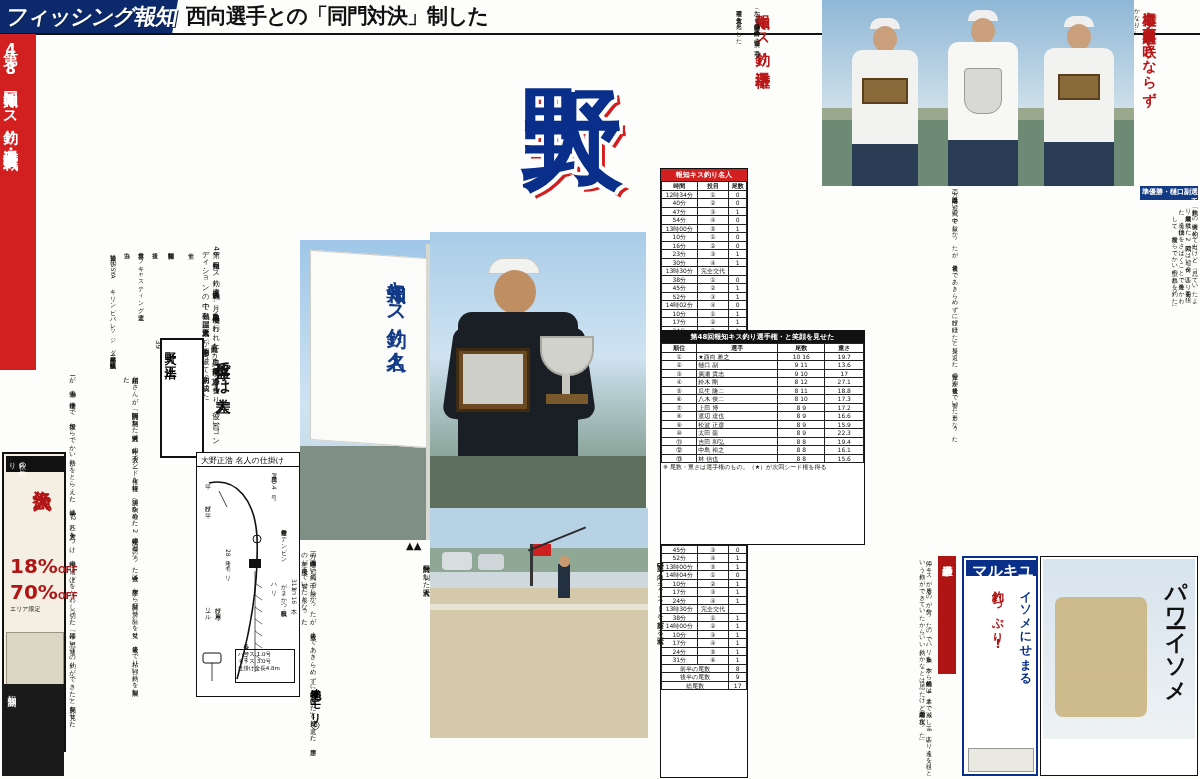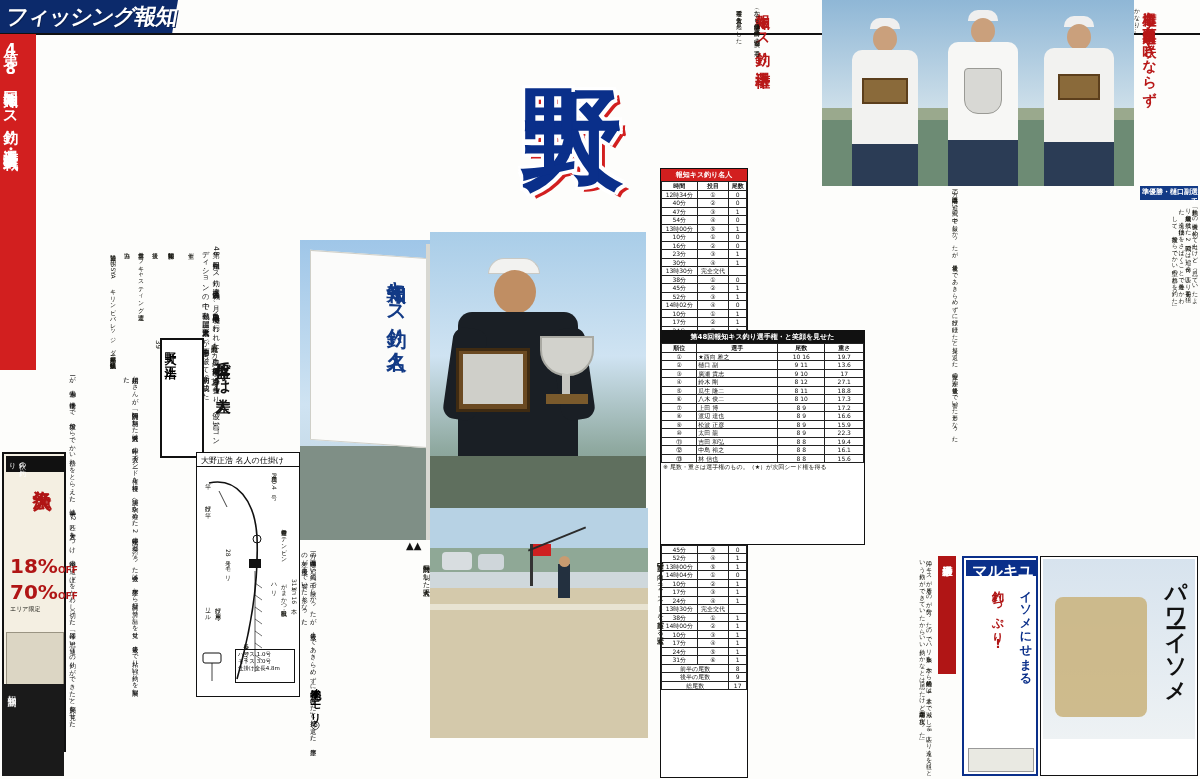--- a/index.html
+++ b/index.html
@@ -97,20 +97,21 @@
   
   #nameplate{left:160px;top:338px;width:44px;height:120px;border:2px solid #111;background:#fff;}
 </style>
 </head>
 <body>
 
 <div id="page">
 
   <div class="abs" id="masthead"></div>
   <div class="abs" id="masthead-txt">フィッシング報知</div>
+  <div class="abs" id="mast-sub">西向選手との「同門対決」制した</div>
   <div class="abs rule" style="left:0;top:33px;width:1200px;height:2px;"></div>
 
   <div class="abs" id="leftband">
     <div class="vert t">第48回報知キス釣り選手権・名人戦</div>
   </div>
 
   <div class="abs vert" id="ohno">
     <div class="ch">大野</div>
   </div>
   <div class="abs vert" id="meijin-small">名人</div>

